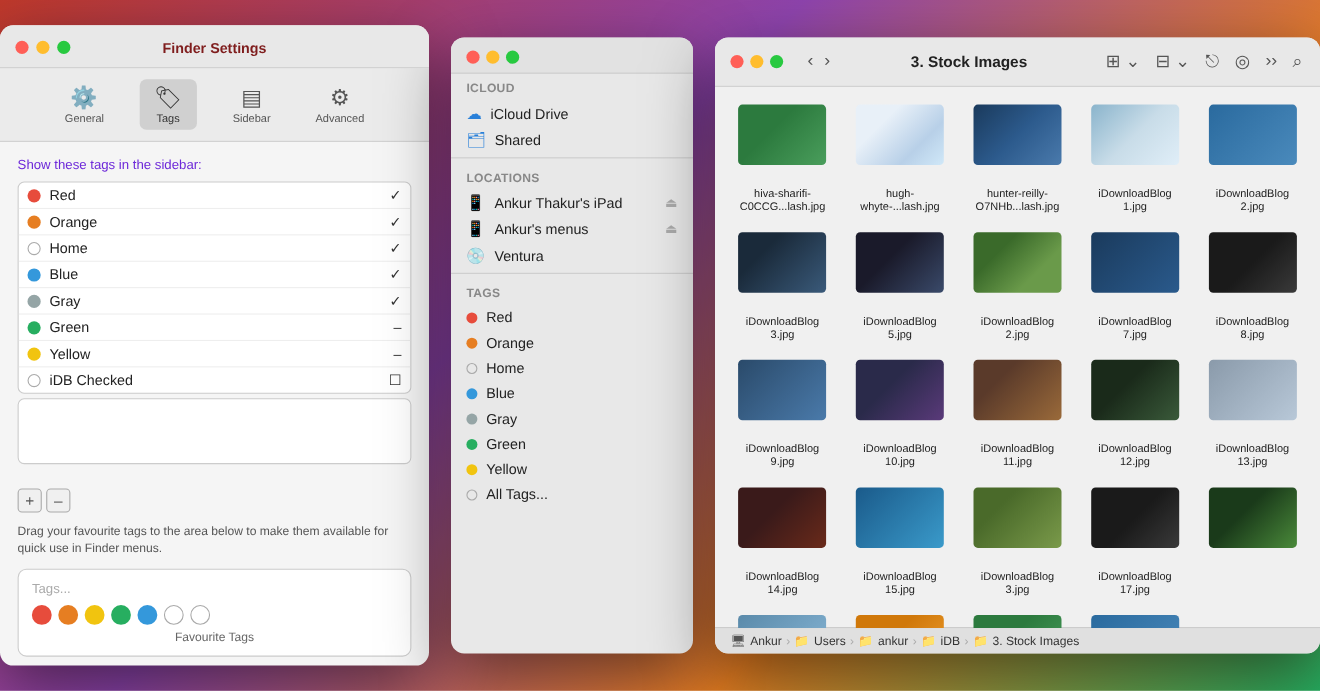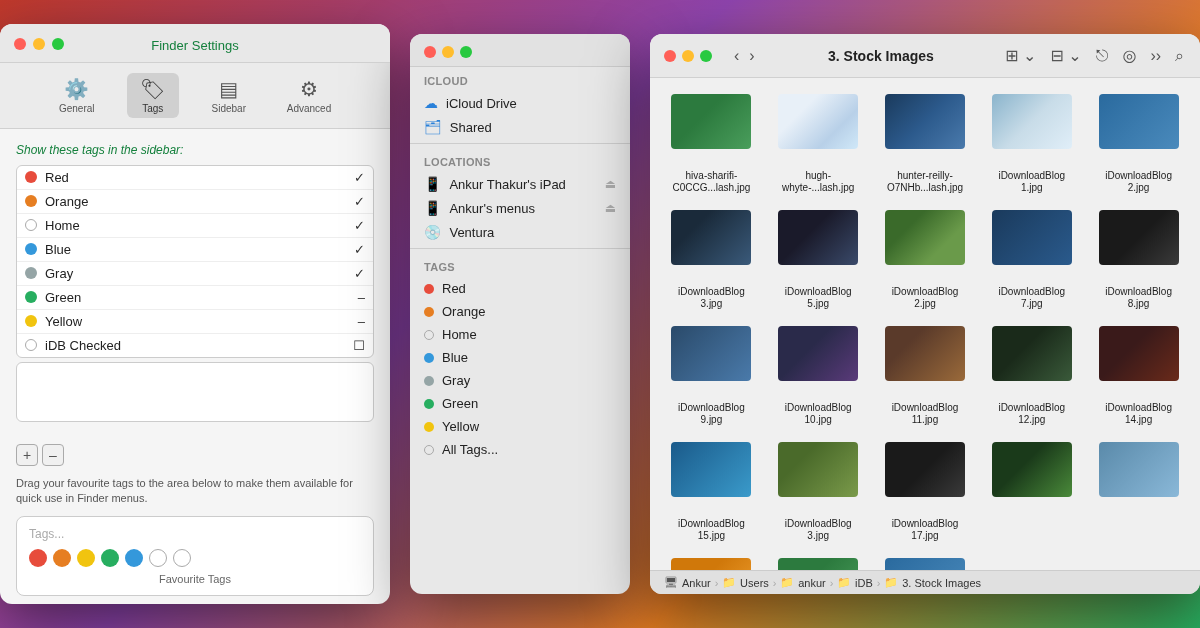--- a/index.html
+++ b/index.html
@@ -40,22 +40,22 @@
     }
     .traffic-light {
       width: 12px; height: 12px; border-radius: 50%;
       cursor: pointer;
     }
     .tl-close { background: #ff5f57; }
     .tl-min { background: #ffbd2e; }
     .tl-max { background: #28c940; }
     .settings-title {
       font-size: 13px;
-      font-weight: 400;
-      color: #15803d;
+      font-weight: 700;
+      color: #7f1d1d;
     }
     .settings-toolbar {
       display: flex;
       justify-content: center;
       gap: 24px;
       padding: 10px 16px;
       background: #ebebeb;
       border-bottom: 1px solid #d0d0d0;
     }
     .toolbar-item {
@@ -79,23 +79,22 @@
     .toolbar-label {
       font-size: 10px;
       color: #555;
     }
     .toolbar-item.active .toolbar-label { color: #333; }
     .settings-body {
       padding: 14px 16px;
     }
     .settings-section-label {
       font-size: 12px;
-      color: #15803d;
+      color: #6d28d9;
       margin-bottom: 8px;
-      font-style: italic;
     }
     .tag-list {
       background: white;
       border: 1px solid #ccc;
       border-radius: 6px;
       overflow: hidden;
     }
     .tag-row {
       display: flex;
       align-items: center;
@@ -593,20 +592,24 @@
         </div>
         <div class="file-item">
           <div class="file-thumb thumb-14"></div>
           <div class="file-name">iDownloadBlog 11.jpg</div>
         </div>
         <div class="file-item">
           <div class="file-thumb thumb-15"></div>
           <div class="file-name">iDownloadBlog 12.jpg</div>
         </div>
         <div class="file-item">
+          <div class="file-thumb thumb-16"></div>
+          <div class="file-name">iDownloadBlog 13.jpg</div>
+        </div>
+        <div class="file-item">
           <div class="file-thumb thumb-17"></div>
           <div class="file-name">iDownloadBlog 14.jpg</div>
         </div>
         <div class="file-item">
           <div class="file-thumb thumb-18"></div>
           <div class="file-name">iDownloadBlog 15.jpg</div>
         </div>
         <div class="file-item">
           <div class="file-thumb thumb-19"></div>
           <div class="file-name">iDownloadBlog 3.jpg</div>

